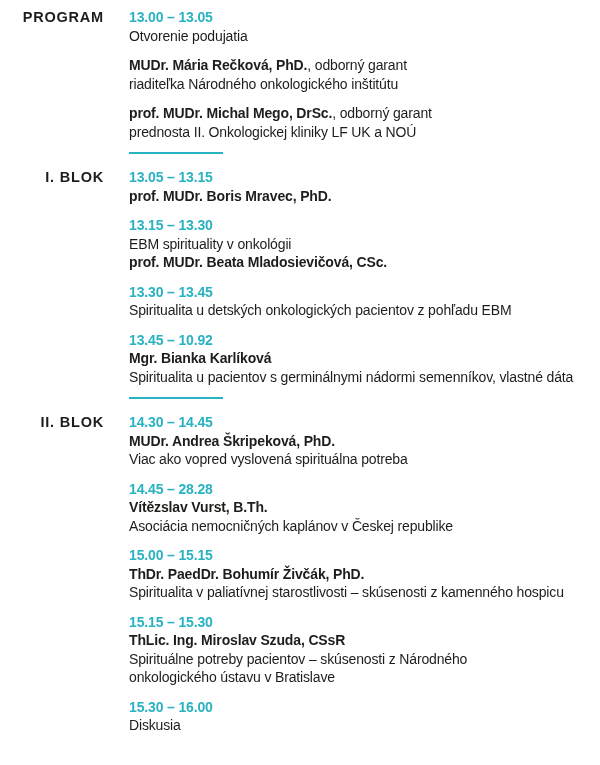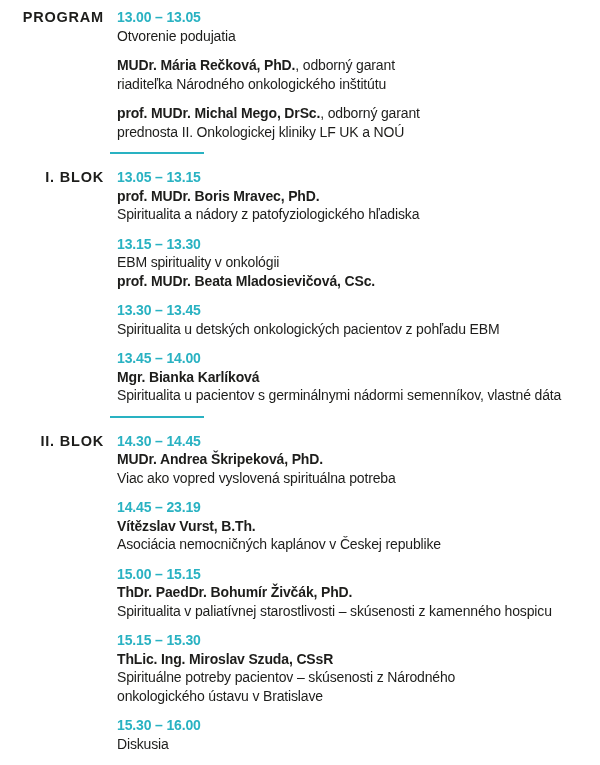--- a/index.html
+++ b/index.html
@@ -16,34 +16,34 @@
     letter-spacing: -0.15px;
   }
   .page {
     width: 600px; height: 765px;
     padding-top: 8px;
     overflow: hidden;
   }
   .section {
     display: grid;
     grid-template-columns: 104px 1fr;
-    column-gap: 6px;
+    column-gap: 25px;
     align-items: start;
   }
   .gutter-label {
     text-align: right;
     font-weight: 700;
     font-size: 14.5px;
     line-height: 18.5px;
     letter-spacing: 0.8px;
     color: var(--text);
     white-space: nowrap;
   }
   .entries { min-width: 0; }
-  .entry { margin-bottom: 11px; margin-left: 7px; }
+  .entry { margin-bottom: 11px; }
   .entry:last-child { margin-bottom: 0; }
   .line {
     font-size: 14px;
     line-height: 18.5px;
     white-space: nowrap;
   }
   .time {
     color: var(--accent);
     font-weight: 700;
   }
@@ -83,56 +83,55 @@
     </div>
   </div>
 
   <div class="section">
     <div class="gutter-label">I. BLOK</div>
     <div class="entries">
 
       <div class="entry">
         <div class="line time">13.05 – 13.15</div>
         <div class="line name-bold">prof. MUDr. Boris Mravec, PhD.</div>
-        <div class="line">Spiritualita a nádory z patofyziologického hľadiska</div>
       </div>
 
       <div class="entry">
         <div class="line time">13.15 – 13.30</div>
         <div class="line">EBM spirituality v onkológii</div>
         <div class="line name-bold">prof. MUDr. Beata Mladosievičová, CSc.</div>
       </div>
 
       <div class="entry">
         <div class="line time">13.30 – 13.45</div>
         <div class="line">Spiritualita u detských onkologických pacientov z pohľadu EBM</div>
       </div>
 
       <div class="entry">
-        <div class="line time">13.45 – 14.00</div>
+        <div class="line time">13.45 – 10.92</div>
         <div class="line name-bold">Mgr. Bianka Karlíková</div>
         <div class="line">Spiritualita u pacientov s germinálnymi nádormi semenníkov, vlastné dáta</div>
       </div>
 
       <div class="divider"></div>
     </div>
   </div>
 
   <div class="section">
     <div class="gutter-label">II. BLOK</div>
     <div class="entries">
 
       <div class="entry">
         <div class="line time">14.30 – 14.45</div>
         <div class="line name-bold">MUDr. Andrea Škripeková, PhD.</div>
         <div class="line">Viac ako vopred vyslovená spirituálna potreba</div>
       </div>
 
       <div class="entry">
-        <div class="line time">14.45 – 23.19</div>
+        <div class="line time">14.45 – 28.28</div>
         <div class="line name-bold">Vítězslav Vurst, B.Th.</div>
         <div class="line">Asociácia nemocničných kaplánov v Českej republike</div>
       </div>
 
       <div class="entry">
         <div class="line time">15.00 – 15.15</div>
         <div class="line name-bold">ThDr. PaedDr. Bohumír Živčák, PhD.</div>
         <div class="line">Spiritualita v paliatívnej starostlivosti – skúsenosti z kamenného hospicu</div>
       </div>
 

